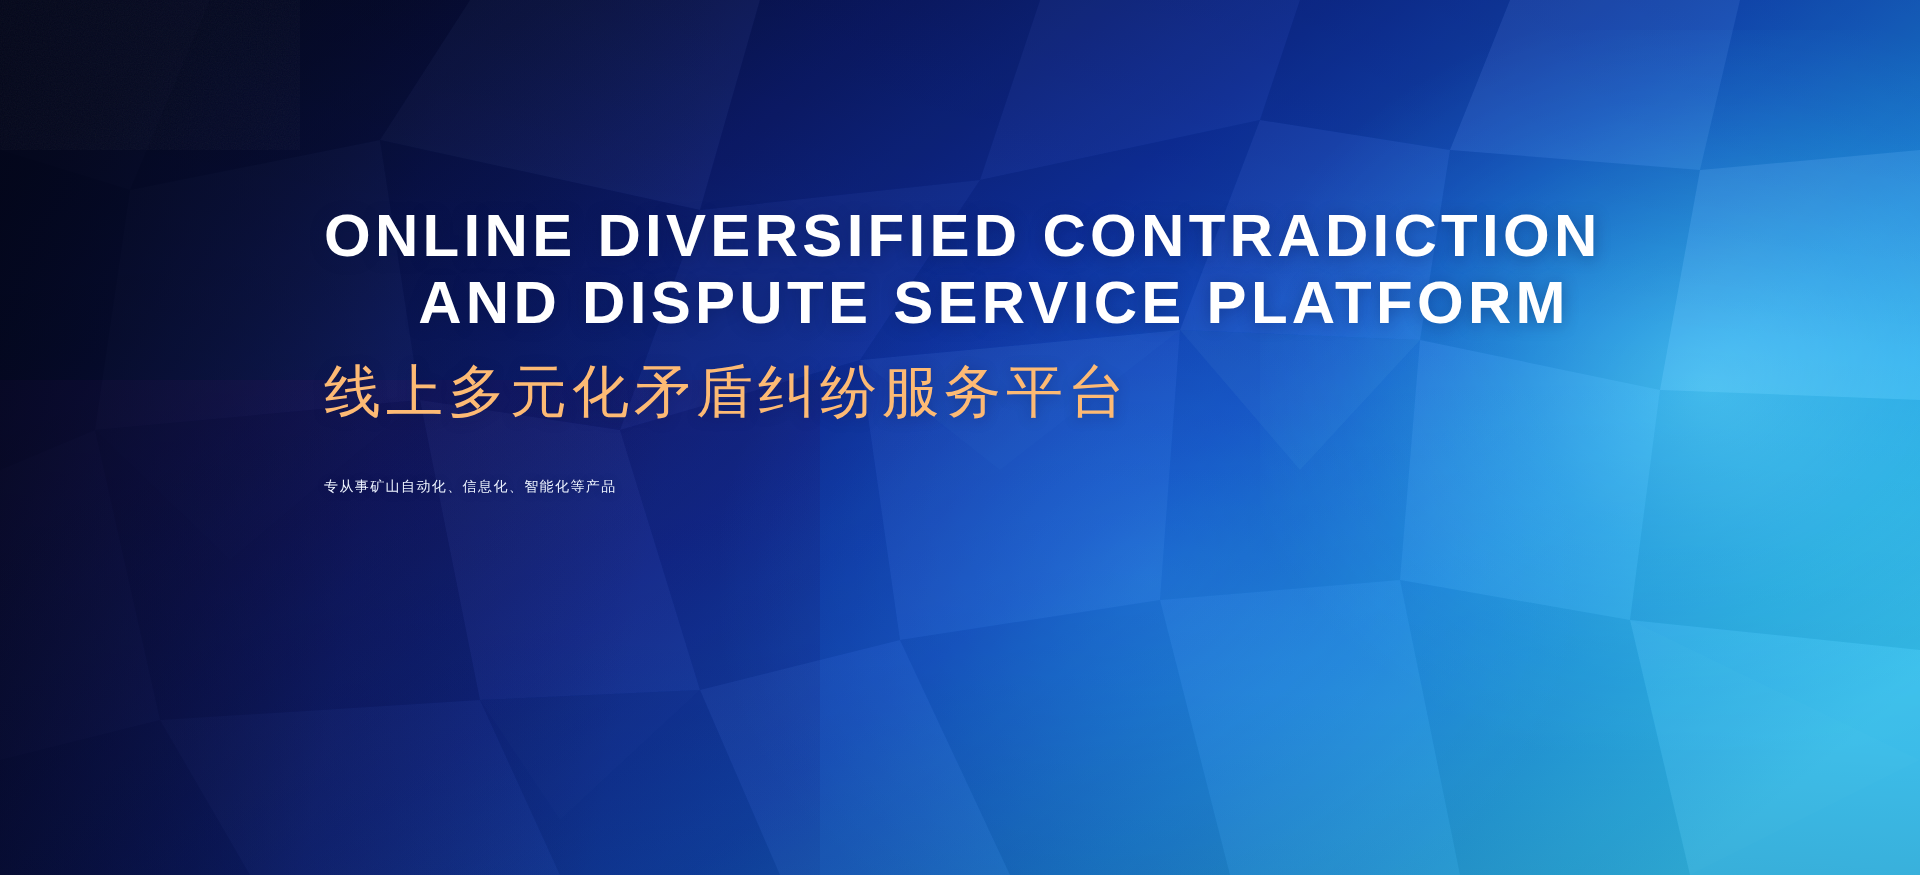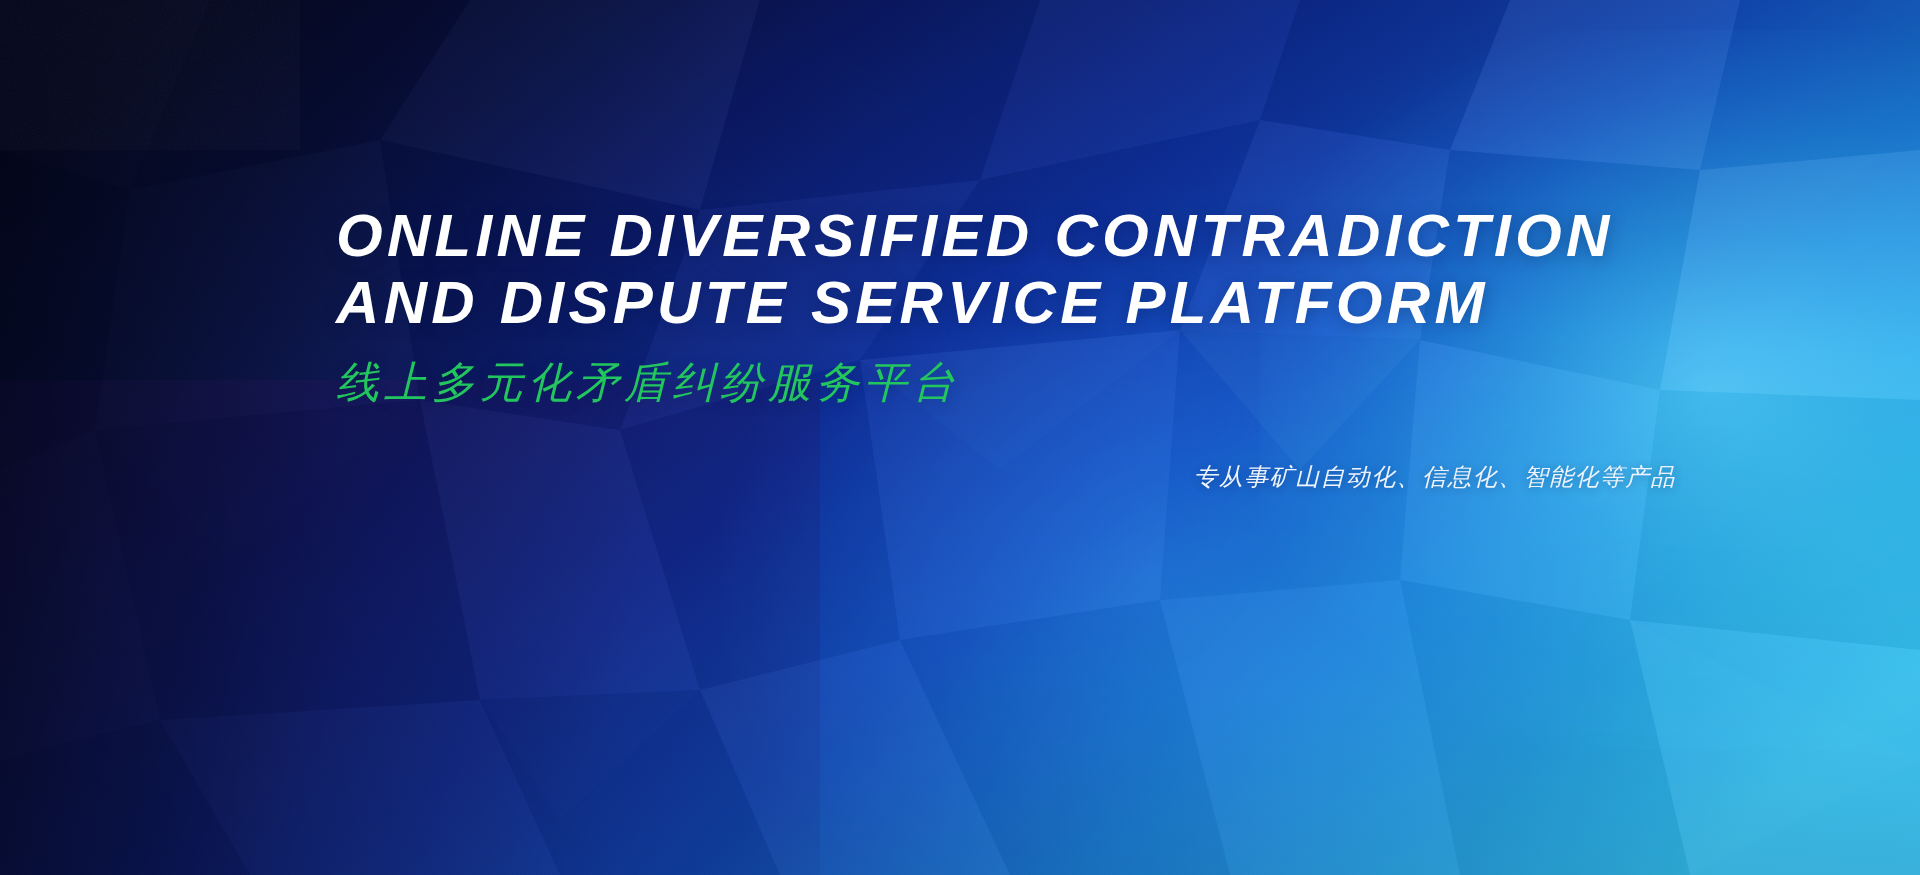--- a/index.html
+++ b/index.html
@@ -73,62 +73,61 @@
   #noise {
     position: absolute;
     inset: 0;
     pointer-events: none;
     opacity: 0.05;
   }
 
   
   #text-block {
     position: absolute;
-    left: 336px;
+    left: 324px;
     top: 202px;
     width: 1340px;
-    font-style: italic;
   }
   .headline {
     margin: 0;
     color: #ffffff;
     font-size: 60px;
     line-height: 1.12;
     font-weight: 700;
     letter-spacing: 4.3px;
     text-transform: uppercase;
     white-space: nowrap;
     text-shadow: 0 2px 16px rgba(0, 20, 70, 0.35);
   }
   .headline .line2 {
     display: block;
+    text-align: center;
   }
   #title-cn {
     margin: 20px 0 0 0;
-    color: #22c55e;
-    font-size: 43px;
+    color: #fdba74;
+    font-size: 57px;
     font-weight: 400;
     letter-spacing: 5px;
     line-height: 1.25;
     white-space: nowrap;
     text-shadow: 0 2px 14px rgba(0, 20, 70, 0.30);
   }
   #subtitle-block {
     margin-top: 46px;
   }
   .subtitle-line {
     margin: 0;
     color: #eef4ff;
-    font-size: 24px;
+    font-size: 14px;
     font-weight: 400;
     letter-spacing: 1.4px;
     line-height: 1.75;
     white-space: nowrap;
     text-shadow: 0 1px 10px rgba(0, 18, 60, 0.32);
-    text-align: right;
   }
 </style>
 </head>
 <body>
 
 <div id="banner">
 
   <svg id="poly-bg" viewBox="0 0 1920 875" preserveAspectRatio="none" aria-hidden="true">
     <defs>
       <linearGradient id="base" x1="0" y1="0.22" x2="1" y2="0.78">

